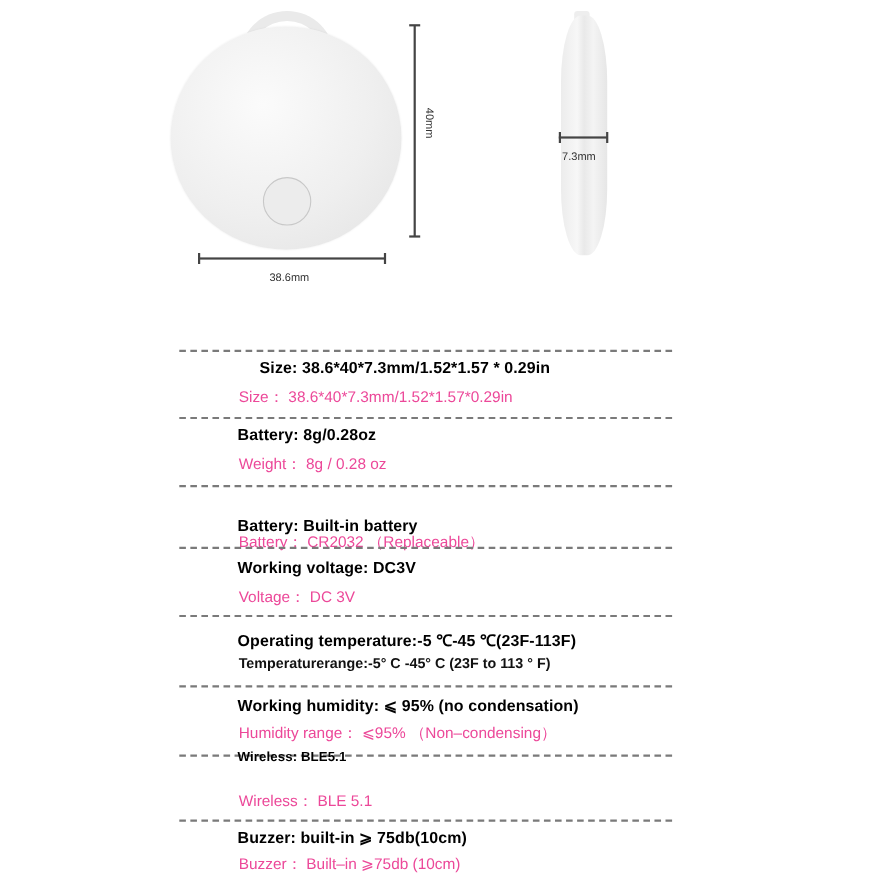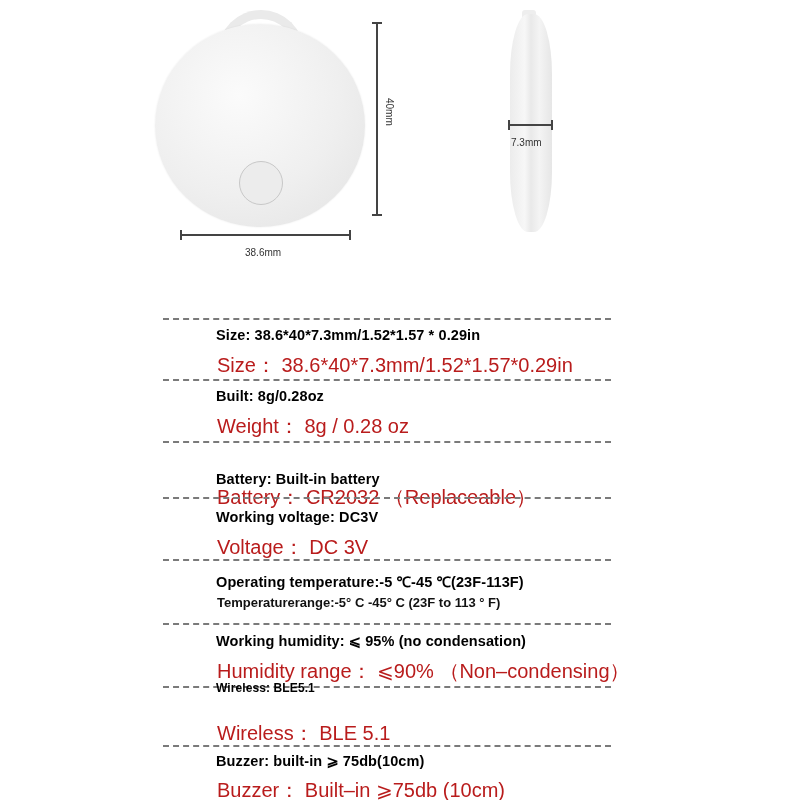--- a/index.html
+++ b/index.html
@@ -31,21 +31,21 @@
   .tick-v { position:absolute; width:2px; height:10px; background:#444; }
   .tick-h { position:absolute; width:10px; height:2px; background:#444; }
   .dim-label { position:absolute; font-size:10px; color:#333; white-space:nowrap; }
   .rot { transform:rotate(90deg); transform-origin:left top; }
 
   
   .divider { position:absolute; left:163px; width:448px; height:0;
              border-top:2px dashed #7a7a7a; }
   .spec-en { position:absolute; left:216px; font-weight:bold; font-size:14.5px;
              color:#000; white-space:nowrap; letter-spacing:0.1px; }
-  .spec-sub { position:absolute; left:217px; font-size:20px; color:#b91c1c;
+  .spec-sub { position:absolute; left:217px; font-size:14px; color:#ec4899;
               white-space:nowrap; }
   .spec-sub.bold { font-weight:bold; color:#111; font-size:13px; }
 </style>
 </head>
 <body>
 
 <div>
   <div class="loop"></div>
   <div class="disc"></div>
   <div class="btn"></div>
@@ -69,42 +69,42 @@
   <div class="side-tab"></div>
   <div class="side"></div>
   <div class="tick-v" style="left:508px; top:120px;"></div>
   <div class="hline" style="left:508px; top:124px; width:44px;"></div>
   <div class="tick-v" style="left:551px; top:120px;"></div>
   <div class="dim-label" style="left:511px; top:137px;">7.3mm</div>
 </div>
 
 <div>
   <div class="divider" style="top:318px;"></div>
-  <div class="spec-en" style="top:327px;">Size: 38.6*40*7.3mm/1.52*1.57 * 0.29in</div>
+  <div class="spec-en" style="top:327px;margin-left:20px;">Size: 38.6*40*7.3mm/1.52*1.57 * 0.29in</div>
   <div class="spec-sub" style="top:352px;">Size： 38.6*40*7.3mm/1.52*1.57*0.29in</div>
 
   <div class="divider" style="top:379px;"></div>
-  <div class="spec-en" style="top:388px;">Built: 8g/0.28oz</div>
+  <div class="spec-en" style="top:388px;">Battery: 8g/0.28oz</div>
   <div class="spec-sub" style="top:413px;">Weight： 8g / 0.28 oz</div>
 
   <div class="divider" style="top:441px;"></div>
   <div class="spec-en" style="top:449px;margin-top:22px;">Battery: Built-in battery</div>
   <div class="spec-sub" style="top:484px;">Battery： CR2032 （Replaceable）</div>
 
   <div class="divider" style="top:497px;"></div>
   <div class="spec-en" style="top:509px;">Working voltage: DC3V</div>
   <div class="spec-sub" style="top:534px;">Voltage： DC 3V</div>
 
   <div class="divider" style="top:559px;"></div>
   <div class="spec-en" style="top:571px;text-align:center;">Operating temperature:-5 ℃-45 ℃(23F-113F)</div>
   <div class="spec-sub bold" style="top:595px;text-align:right;">Temperaturerange:-5° C -45° C (23F to 113 ° F)</div>
 
   <div class="divider" style="top:623px;"></div>
   <div class="spec-en" style="top:633px;">Working humidity: ⩽ 95% (no condensation)</div>
-  <div class="spec-sub" style="top:658px;">Humidity range： ⩽90% （Non–condensing）</div>
+  <div class="spec-sub" style="top:658px;">Humidity range： ⩽95% （Non–condensing）</div>
 
   <div class="divider" style="top:686px;"></div>
   <div class="spec-en" style="top:681px; font-size:12px;">Wireless: BLE5.1</div>
   <div class="spec-sub" style="top:720px;">Wireless： BLE 5.1</div>
 
   <div class="divider" style="top:745px;"></div>
   <div class="spec-en" style="top:753px;">Buzzer: built-in ⩾ 75db(10cm)</div>
   <div class="spec-sub" style="top:777px;">Buzzer： Built–in ⩾75db (10cm)</div>
 </div>
 

